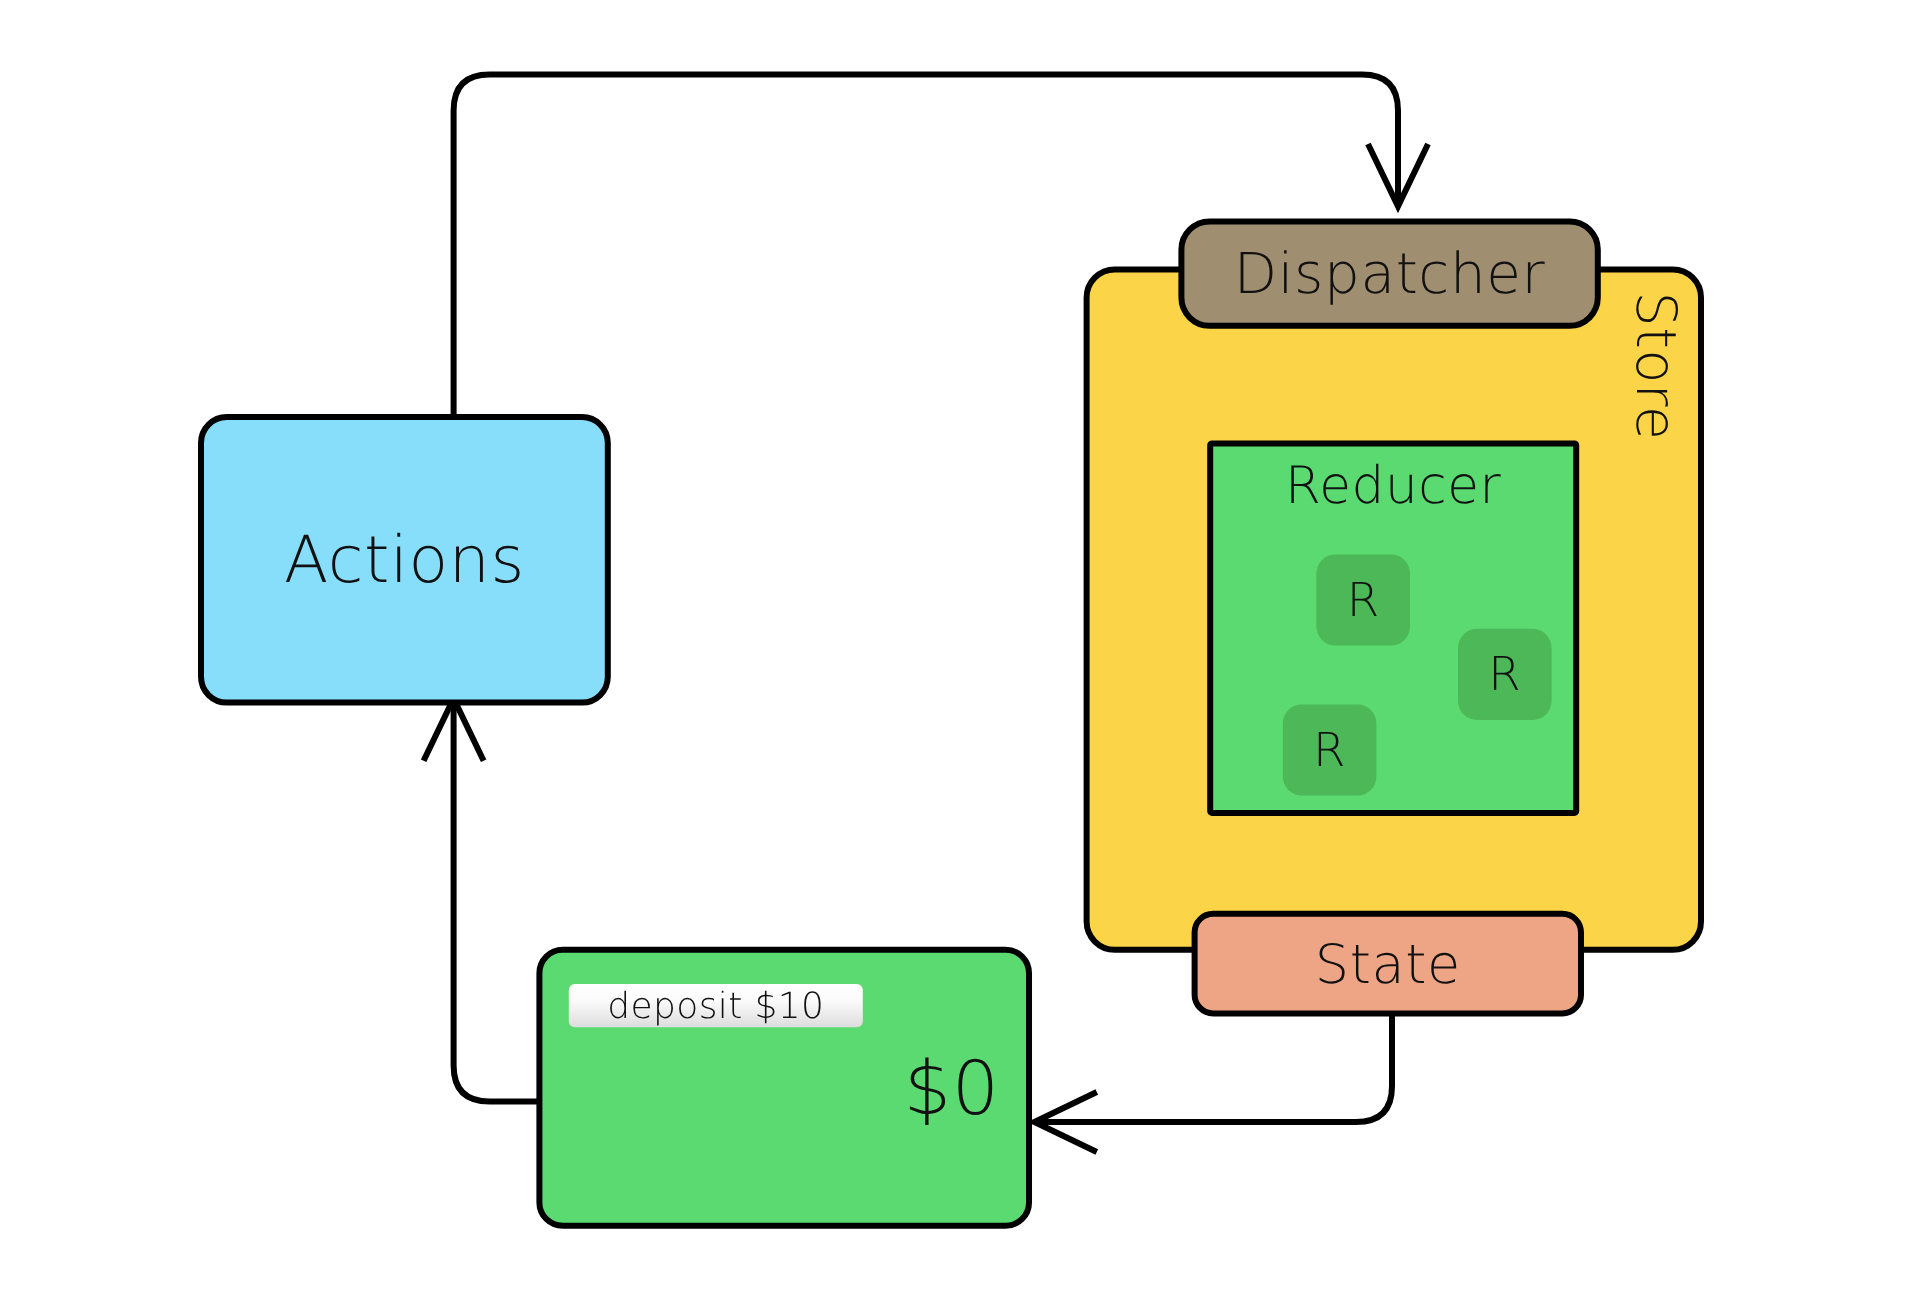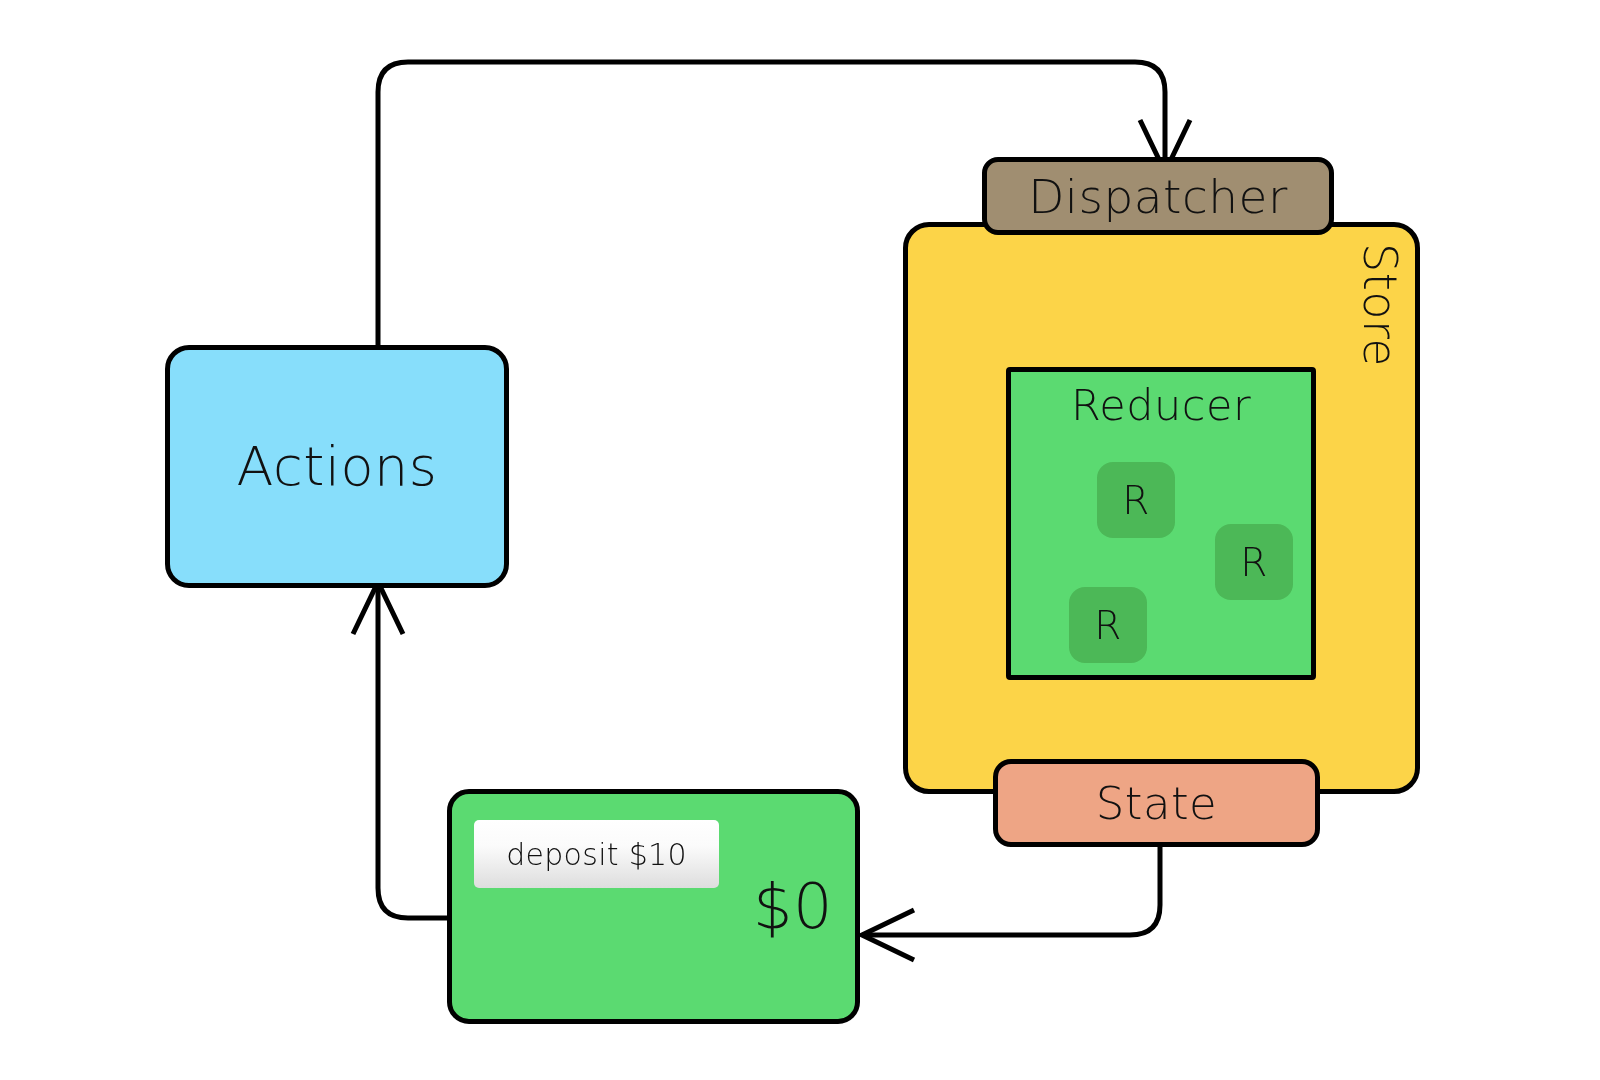--- a/index.html
+++ b/index.html
@@ -58,25 +58,25 @@
     text-orientation: mixed;
     font-size: 46px;
     margin-top: 16px;
     margin-right: 12px;
     line-height: 1;
   }
 
   
   #dispatcher-box {
     left: 982px;
-    top: 157px;
+    top: 182px;
     width: 352px;
-    height: 78px;
+    height: 92px;
     background: #A08E71;
-    border-radius: 16px;
+    border-radius: 26px;
     font-size: 47px;
     z-index: 4;
   }
 
   
   #reducer-box {
     left: 1006px;
     top: 367px;
     width: 310px;
     height: 313px;
@@ -147,21 +147,21 @@
     position: absolute;
     left: 22px;
     top: 26px;
     width: 245px;
     display: flex;
     flex-direction: column;
     gap: 40px;
   }
   .app-button {
     box-sizing: border-box;
-    height: 68px;
+    height: 36px;
     border: 0;
     border-radius: 5px;
     background: linear-gradient(to bottom, #ffffff 0%, #fbfbfb 38%, #e3e3e3 88%, #dedede 100%);
     font-family: "DejaVu Sans", sans-serif;
     font-weight: 300;
     font-size: 30px;
     color: #111111;
     display: flex;
     align-items: center;
     justify-content: center;

